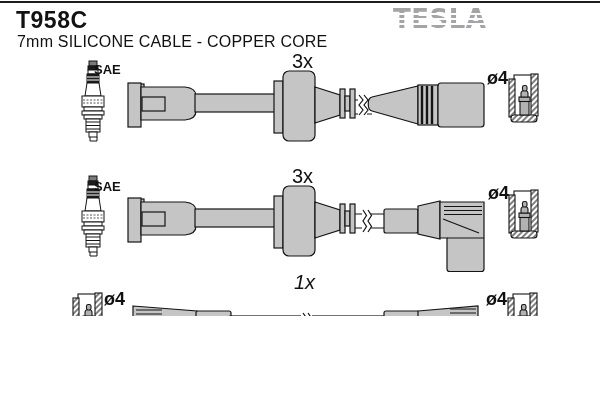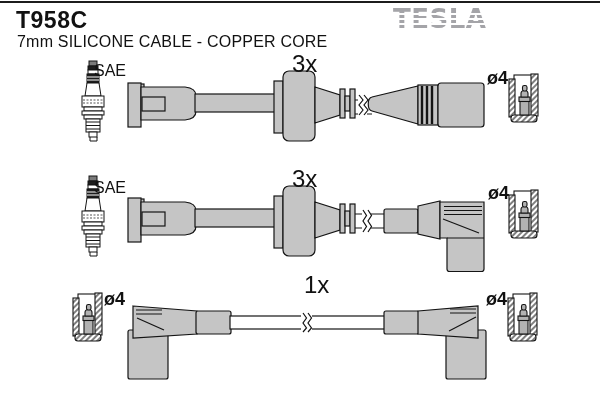--- a/index.html
+++ b/index.html
@@ -1,32 +1,32 @@
 <!DOCTYPE html>
 <html><head>
 <meta charset="utf-8">
 <style>
   html,body{margin:0;padding:0;background:#fff;}
   #stage{
-    position:relative;width:600px;height:400px;background:#fff;overflow:hidden;
+    position:relative;width:600px;height:316px;background:#fff;overflow:hidden;
     font-family:"Liberation Sans",sans-serif;color:#111;
   }
   .top-rule{position:absolute;top:1px;left:0;width:600px;height:2px;background:#1c1c1c;}
   .label{position:absolute;white-space:nowrap;color:#111;}
   .part-number{left:16px;top:7px;font-size:23px;font-weight:bold;letter-spacing:.5px;}
   .subtitle{left:17px;top:33px;font-size:16px;letter-spacing:.2px;}
   .logo{position:absolute;left:393px;top:6px;width:96px;height:28px;}
   .logo-text{font-size:26px;font-weight:bold;color:#a4a4a8;letter-spacing:0.5px;line-height:26px;
     font-family:"DejaVu Sans",sans-serif;}
   .stripe{position:absolute;left:-2px;right:-2px;height:2px;background:#fff;}
   .s1{top:7px}.s2{top:12px}.s3{top:17px}.s4{top:22px}
-  .sae{font-size:16px;font-weight:normal;}
+  .sae{font-size:13px;font-weight:bold;}
   .sae.r1{left:94px;top:62px;} .sae.r2{left:94px;top:179px;}
-  .qty{font-size:24px;}
-  .qty.r1{left:292px;top:50px;} .qty.r2{left:292px;top:165px;} .qty.r3{left:304px;top:271px;}
+  .qty{font-size:20px;}
+  .qty.r1{left:292px;top:50px;} .qty.r2{left:292px;top:165px;} .qty.r3{left:294px;top:271px;font-style:italic;}
   .dia{font-size:18px;font-weight:bold;}
   .dia.r1{left:487px;top:68px;} .dia.r2{left:488px;top:183px;}
   .dia.r3l{left:104px;top:289px;} .dia.r3r{left:486px;top:289px;}
   svg{position:absolute;left:0;top:0;}
 </style>
 </head>
 <body>
 
 <div id="stage">
 

